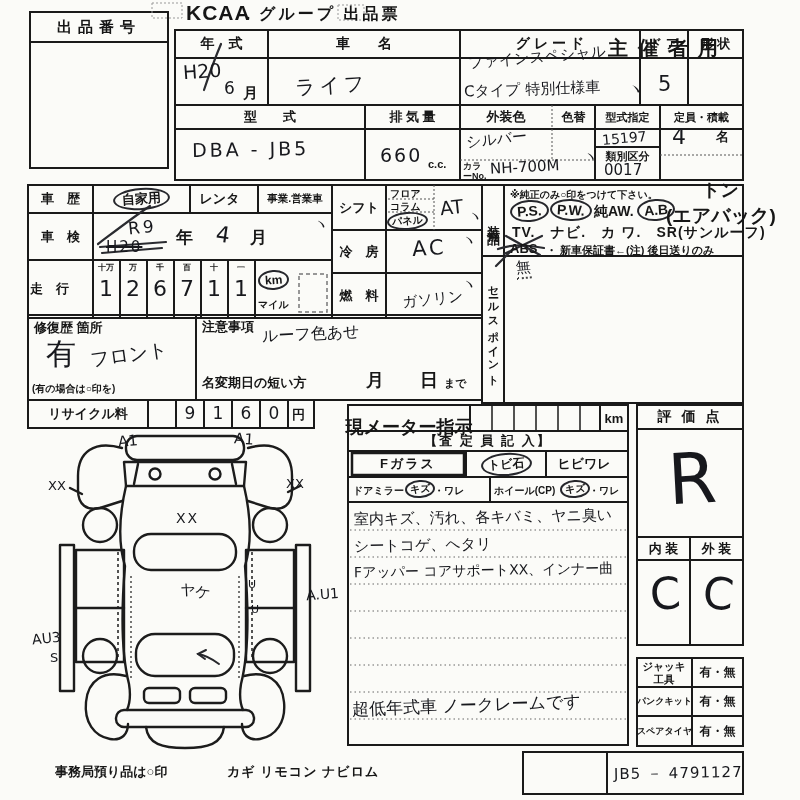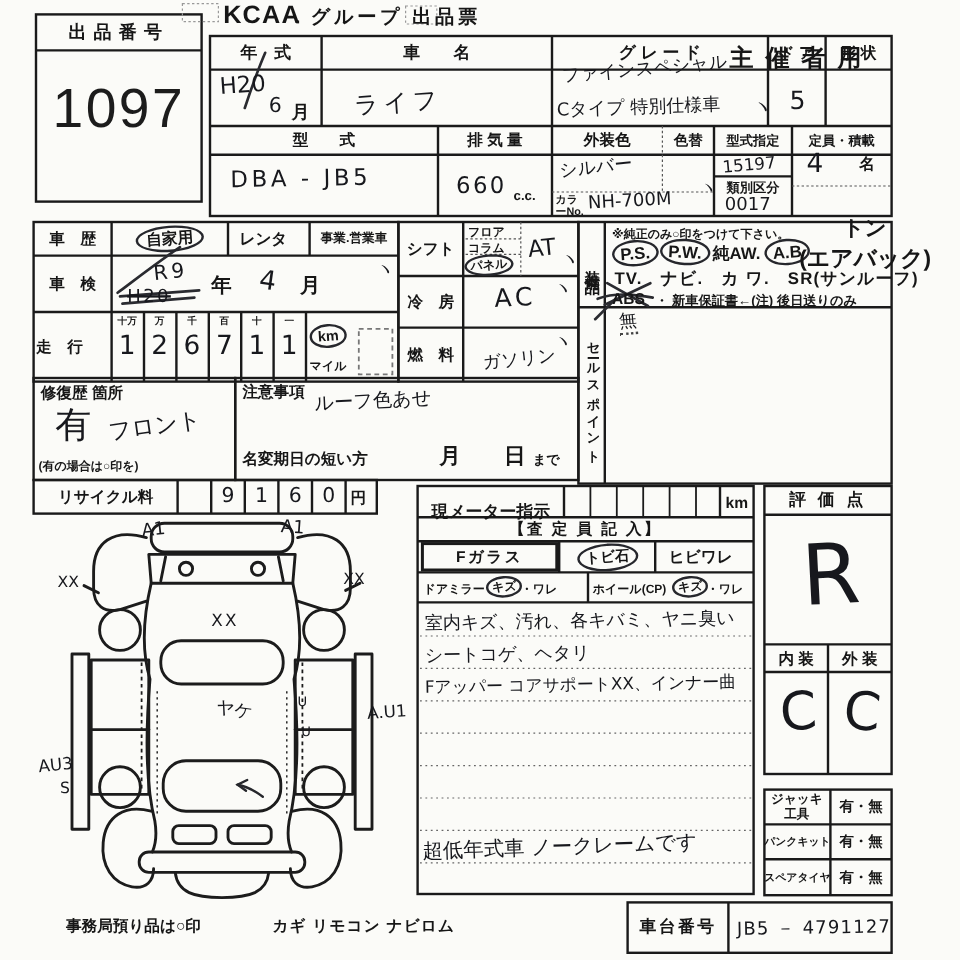--- a/index.html
+++ b/index.html
@@ -134,21 +134,20 @@
       <path d="M100,247 L166,242"></path>
         <path d="M102,253 L162,248"></path>
       <path d="M504,254 L542,236"></path>
         <path d="M506,236 L540,255"></path>
       <path d="M498,249 C514,243 532,246 544,248"></path>
         <path d="M496,266 L513,249"></path>
     </g>
   </svg>
 
   <div class="abs c p" style="left:30px;top:12px;width:138px;height:30px;font-size:15px;letter-spacing:6px;">出品番号</div>
-  <div class="abs c" style="left:30px;top:55px;width:138px;height:70px;font-size:46px;letter-spacing:2px;color:#1c1c1c;">1097</div>
   <span class="abs p" style="left:186px;top:1px;font-size:21px;font-weight:900;letter-spacing:1px;">KCAA</span>
   <span class="abs p" style="left:240px;top:4px;font-size:16px;letter-spacing:3px;">．グループ 出品票</span>
   <span class="abs p" style="left:608px;top:3px;font-size:20px;font-weight:900;letter-spacing:10px;margin-top:32px;">主催者用</span>
 
   <div class="abs c p" style="left:175px;top:30px;width:93px;height:28px;font-size:14px;">年　式</div>
   <div class="abs c p" style="left:268px;top:30px;width:192px;height:28px;font-size:14px;">車　　名</div>
   <div class="abs c p" style="left:460px;top:30px;width:180px;height:28px;font-size:14px;">グ レ ー ド</div>
   <div class="abs c p" style="left:640px;top:30px;width:48px;height:28px;font-size:13px;">ド ア</div>
   <div class="abs c p" style="left:688px;top:30px;width:55px;height:28px;font-size:13px;">形 状</div>
 
@@ -252,21 +251,21 @@
   <span class="abs p" style="left:444px;top:376px;font-size:11px;">まで</span>
 
   <div class="abs c p" style="left:28px;top:400px;width:120px;height:28px;font-size:13px;">リサイクル料</div>
   <span class="abs hand ctr" style="left:162px;top:403px;font-size:17px;"></span>
   <span class="abs hand ctr" style="left:190px;top:403px;font-size:17px;">9</span>
   <span class="abs hand ctr" style="left:218px;top:403px;font-size:17px;">1</span>
   <span class="abs hand ctr" style="left:246px;top:403px;font-size:17px;">6</span>
   <span class="abs hand ctr" style="left:274px;top:403px;font-size:17px;">0</span>
   <span class="abs p" style="left:292px;top:406px;font-size:13px;">円</span>
 
-  <div class="abs c p" style="left:348px;top:405px;width:122px;height:44px;font-size:14px;">現メーター指示</div>
+  <div class="abs c p" style="left:348px;top:405px;width:122px;height:44px;font-size:18px;">現メーター指示</div>
   <div class="abs c p" style="left:600px;top:405px;width:28px;height:26px;font-size:13px;">km</div>
   <div class="abs c p" style="left:348px;top:431px;width:280px;height:20px;font-size:13px;letter-spacing:2px;">【査 定 員 記 入】</div>
   <div class="abs c p" style="left:352px;top:453px;width:112px;height:22px;font-size:13px;letter-spacing:2px;">Fガラス</div>
   <div class="abs c" style="left:466px;top:451px;width:80px;height:26px;">
     <span class="circled p" style="font-size:12px;">トビ石</span>
   </div>
   <div class="abs c p" style="left:546px;top:451px;width:76px;height:26px;font-size:13px;">ヒビワレ</div>
   <span class="abs p" style="left:353px;top:484px;font-size:10px;">ドアミラー</span>
   <span class="abs circled p" style="left:405px;top:480px;font-size:10px;padding:0 3px;">キズ</span>
   <span class="abs p" style="left:434px;top:484px;font-size:10px;">・ワレ</span>
@@ -288,21 +287,20 @@
 
   <div class="abs c p" style="left:640px;top:658px;width:48px;height:29px;font-size:10.5px;white-space:normal;line-height:1.2;">ジャッキ工具</div>
   <div class="abs c p" style="left:692px;top:658px;width:51px;height:29px;font-size:12px;">有・無</div>
   <div class="abs c p" style="left:637px;top:687px;width:55px;height:29px;font-size:9px;">パンクキット</div>
   <div class="abs c p" style="left:692px;top:687px;width:51px;height:29px;font-size:12px;">有・無</div>
   <div class="abs c p" style="left:637px;top:716px;width:55px;height:30px;font-size:9px;">スペアタイヤ</div>
   <div class="abs c p" style="left:692px;top:716px;width:51px;height:30px;font-size:12px;">有・無</div>
 
   <span class="abs p" style="left:55px;top:763px;font-size:13px;">事務局預り品は○印</span>
   <span class="abs p" style="left:185px;top:763px;font-size:13px;letter-spacing:1px;margin-left:42px;">カギ リモコン ナビロム</span>
-  <div class="abs c p" style="left:523px;top:752px;width:84px;height:42px;font-size:14px;letter-spacing:2px;">車台番号</div>
   <span class="abs hand" style="left:614px;top:764px;font-size:15px;letter-spacing:1px;transform:rotate(-1deg);">JB5 － 4791127</span>
 
   <svg class="abs" style="left:30px;top:428px" width="315" height="335" viewBox="0 0 315 335">
     <g stroke="#1c1c1c" stroke-width="2.4" fill="none" stroke-linecap="round" stroke-linejoin="round">
       <rect x="96" y="8" width="118" height="24" rx="11"></rect>
       <path d="M94,34 L216,34 L214,58 L96,58 Z"></path>
       <circle cx="125" cy="46" r="5.5"></circle>
         <circle cx="185" cy="46" r="5.5"></circle>
       <path d="M108,36 L104,56"></path>
         <path d="M202,36 L206,56"></path>

